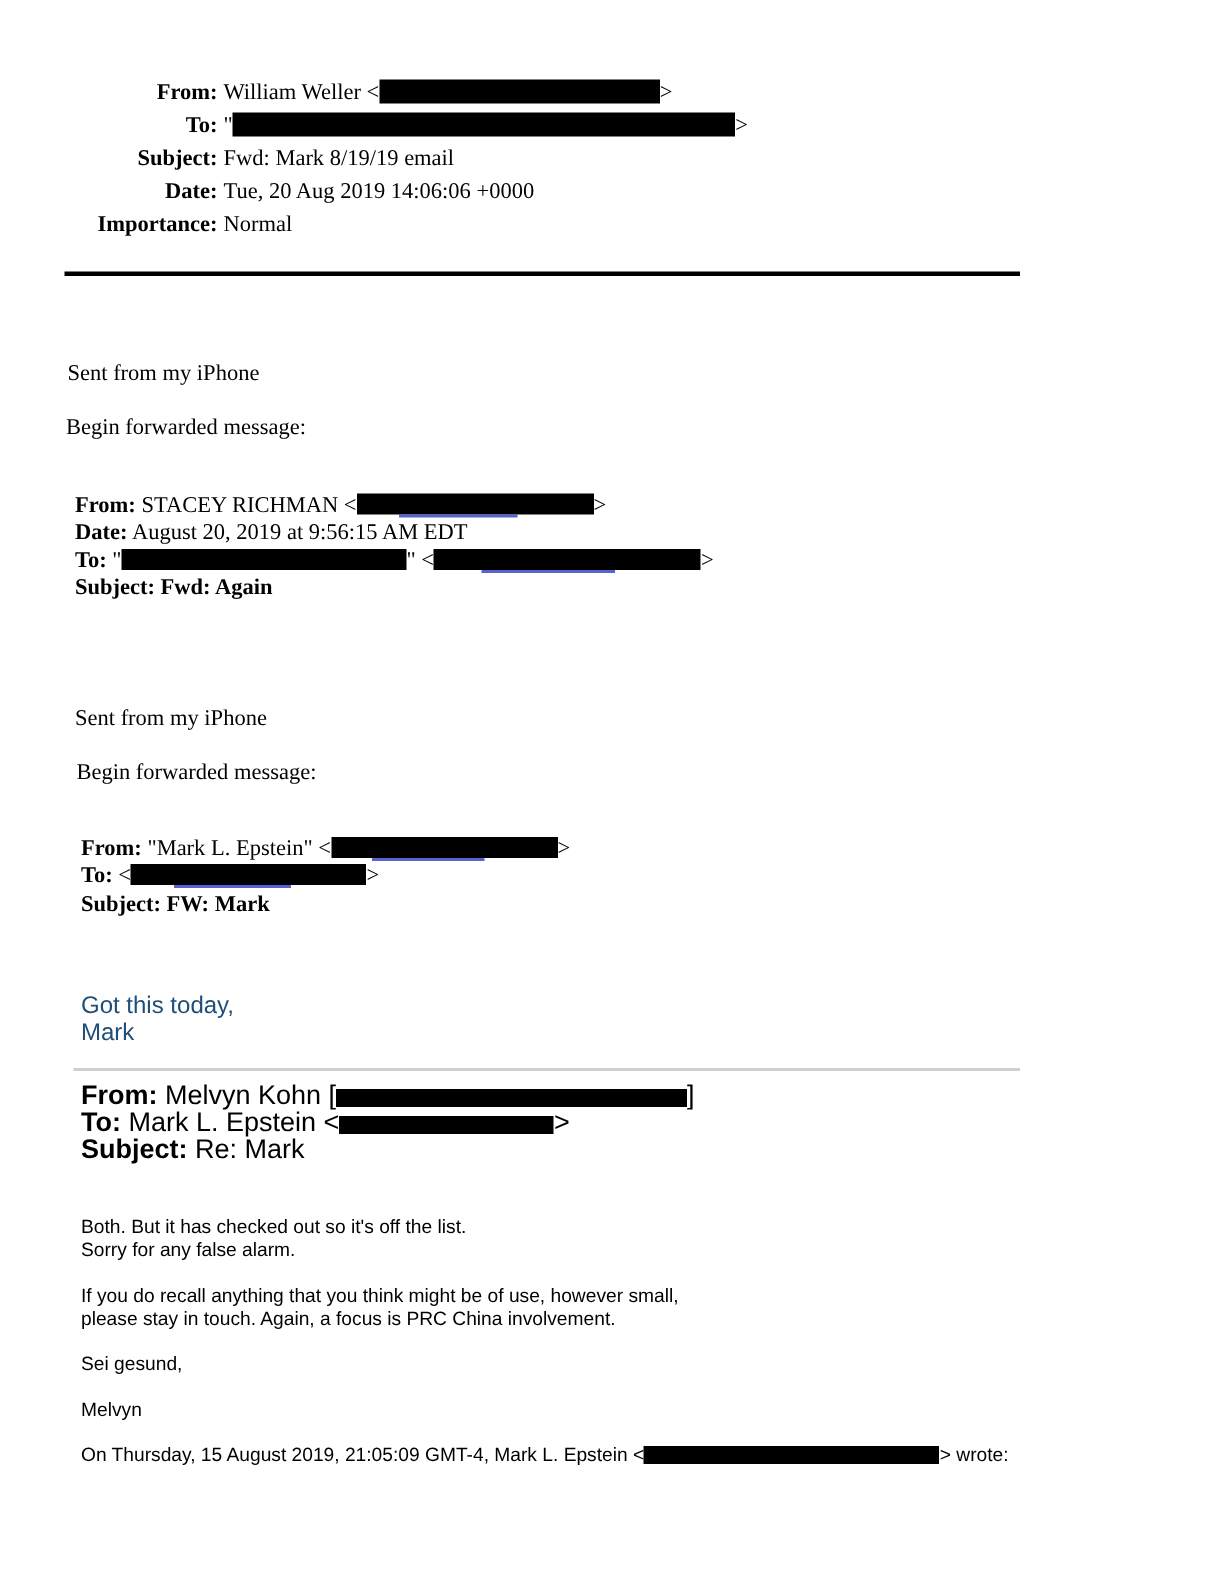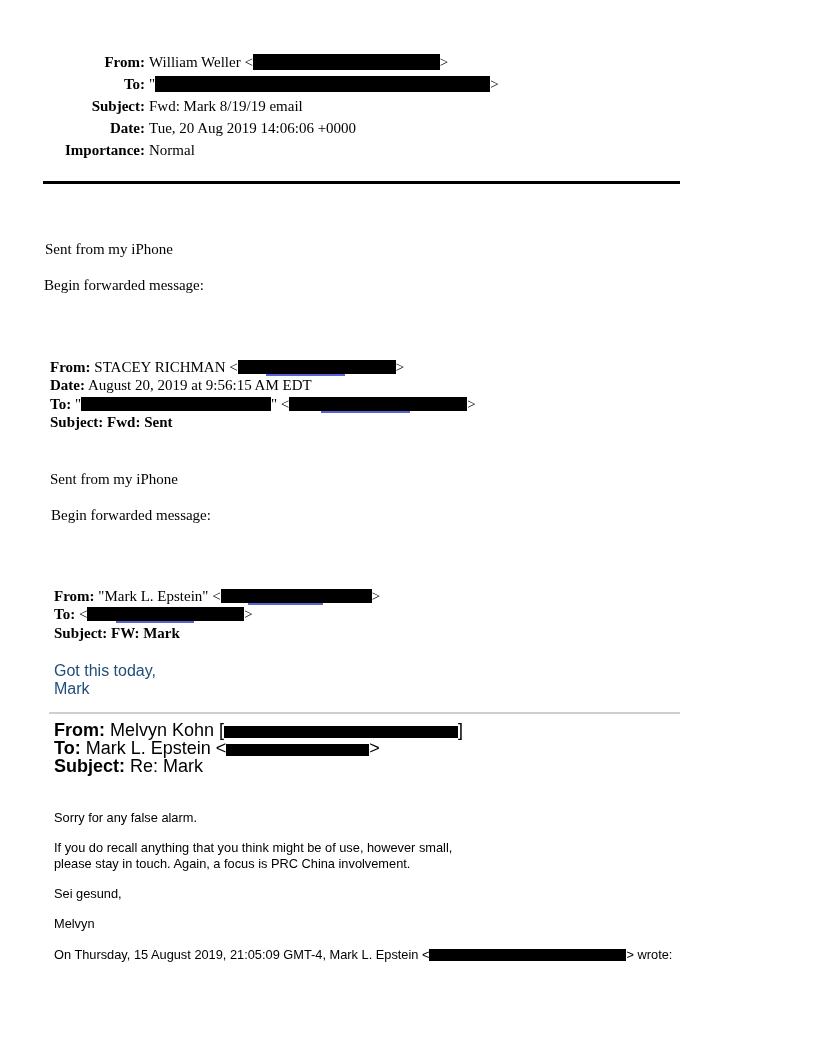--- a/index.html
+++ b/index.html
@@ -46,21 +46,21 @@
     content:"";
     position:absolute;
     left:18%;right:32%;bottom:-2px;height:2px;
     background:var(--peek_blue);
     opacity:.85;
   }
 
   .rule{background:var(--rule);}
   .divider{background:var(--divider);}
 
-  .fwd-header{line-height:18.4px;white-space:nowrap;margin-top:30px;}
+  .fwd-header{line-height:18.4px;white-space:nowrap;}
   .fwd-header .lbl{font-weight:bold;}
 
   .sig{line-height:18px;font-size:16px;color:var(--accent_blue);}
 
   .reply-header{font-size:18px;line-height:18.2px;white-space:nowrap;}
   .reply-header .lbl{font-weight:bold;}
 
   .body-block{font-size:12.8px;}
   .bline{line-height:15.2px;min-height:15.2px;white-space:pre;}
   .quote-row{margin-top:15px;line-height:15.2px;white-space:nowrap;}
@@ -89,21 +89,21 @@
 
   <div class="abs rule" style="left:43px;top:181px;width:722px;height:3px;"></div>
 
   <div class="abs serif" style="left:45px;top:241px;">Sent from my iPhone</div>
   <div class="abs serif" style="left:44px;top:277px;">Begin forwarded message:</div>
 
   <div class="abs serif fwd-header" style="left:50px;top:328px;">
     <div><span class="lbl">From:</span> <span>STACEY RICHMAN &lt;</span><span class="bar peek" style="width:158px"></span><span>&gt;</span></div>
     <div><span class="lbl">Date:</span> <span>August 20, 2019 at 9:56:15 AM EDT</span></div>
     <div><span class="lbl">To:</span> <span>"</span><span class="bar" style="width:190px"></span><span>" &lt;</span><span class="bar peek" style="width:178px"></span><span>&gt;</span></div>
-    <div><span class="lbl">Subject:</span> <span class="b">Fwd: Sent</span></div>
+    <div><span class="lbl">Subject:</span> <span class="b">Fwd: Again</span></div>
   </div>
 
   <div class="abs serif" style="left:50px;top:471px;">Sent from my iPhone</div>
   <div class="abs serif" style="left:51px;top:507px;">Begin forwarded message:</div>
 
   <div class="abs serif fwd-header" style="left:54px;top:557px;">
     <div><span class="lbl">From:</span> <span>"Mark L. Epstein" &lt;</span><span class="bar peek" style="width:151px"></span><span>&gt;</span></div>
     <div><span class="lbl">To:</span> <span>&lt;</span><span class="bar peek" style="width:157px"></span><span>&gt;</span></div>
     <div><span class="lbl">Subject:</span> <span class="b">FW: Mark</span></div>
   </div>
@@ -115,20 +115,21 @@
 
   <div class="abs divider" style="left:49px;top:712px;width:713px;height:2px;"></div>
 
   <div class="abs sans reply-header" style="left:54px;top:721px;">
     <div><span class="lbl">From:</span> <span>Melvyn Kohn [</span><span class="bar bar-sm" style="width:234px"></span><span>]</span></div>
     <div><span class="lbl">To:</span> <span>Mark L. Epstein &lt;</span><span class="bar bar-sm" style="width:143px"></span><span>&gt;</span></div>
     <div><span class="lbl">Subject:</span> <span>Re: Mark</span></div>
   </div>
 
   <div class="abs sans body-block" style="left:54px;top:810px;width:720px;">
+    <div class="bline">Both. But it has checked out so it's off the list.</div>
     <div class="bline">Sorry for any false alarm.</div>
     <div class="bline"></div>
     <div class="bline">If you do recall anything that you think might be of use, however small,</div>
     <div class="bline">please stay in touch. Again, a focus is PRC China involvement.</div>
     <div class="bline"></div>
     <div class="bline">Sei gesund,</div>
     <div class="bline"></div>
     <div class="bline">Melvyn</div>
     <div class="quote-row"><span>On Thursday, 15 August 2019, 21:05:09 GMT-4, Mark L. Epstein &lt;</span><span class="bar bar-sm" style="width:197px"></span><span>&gt; wrote:</span></div>
   </div>

